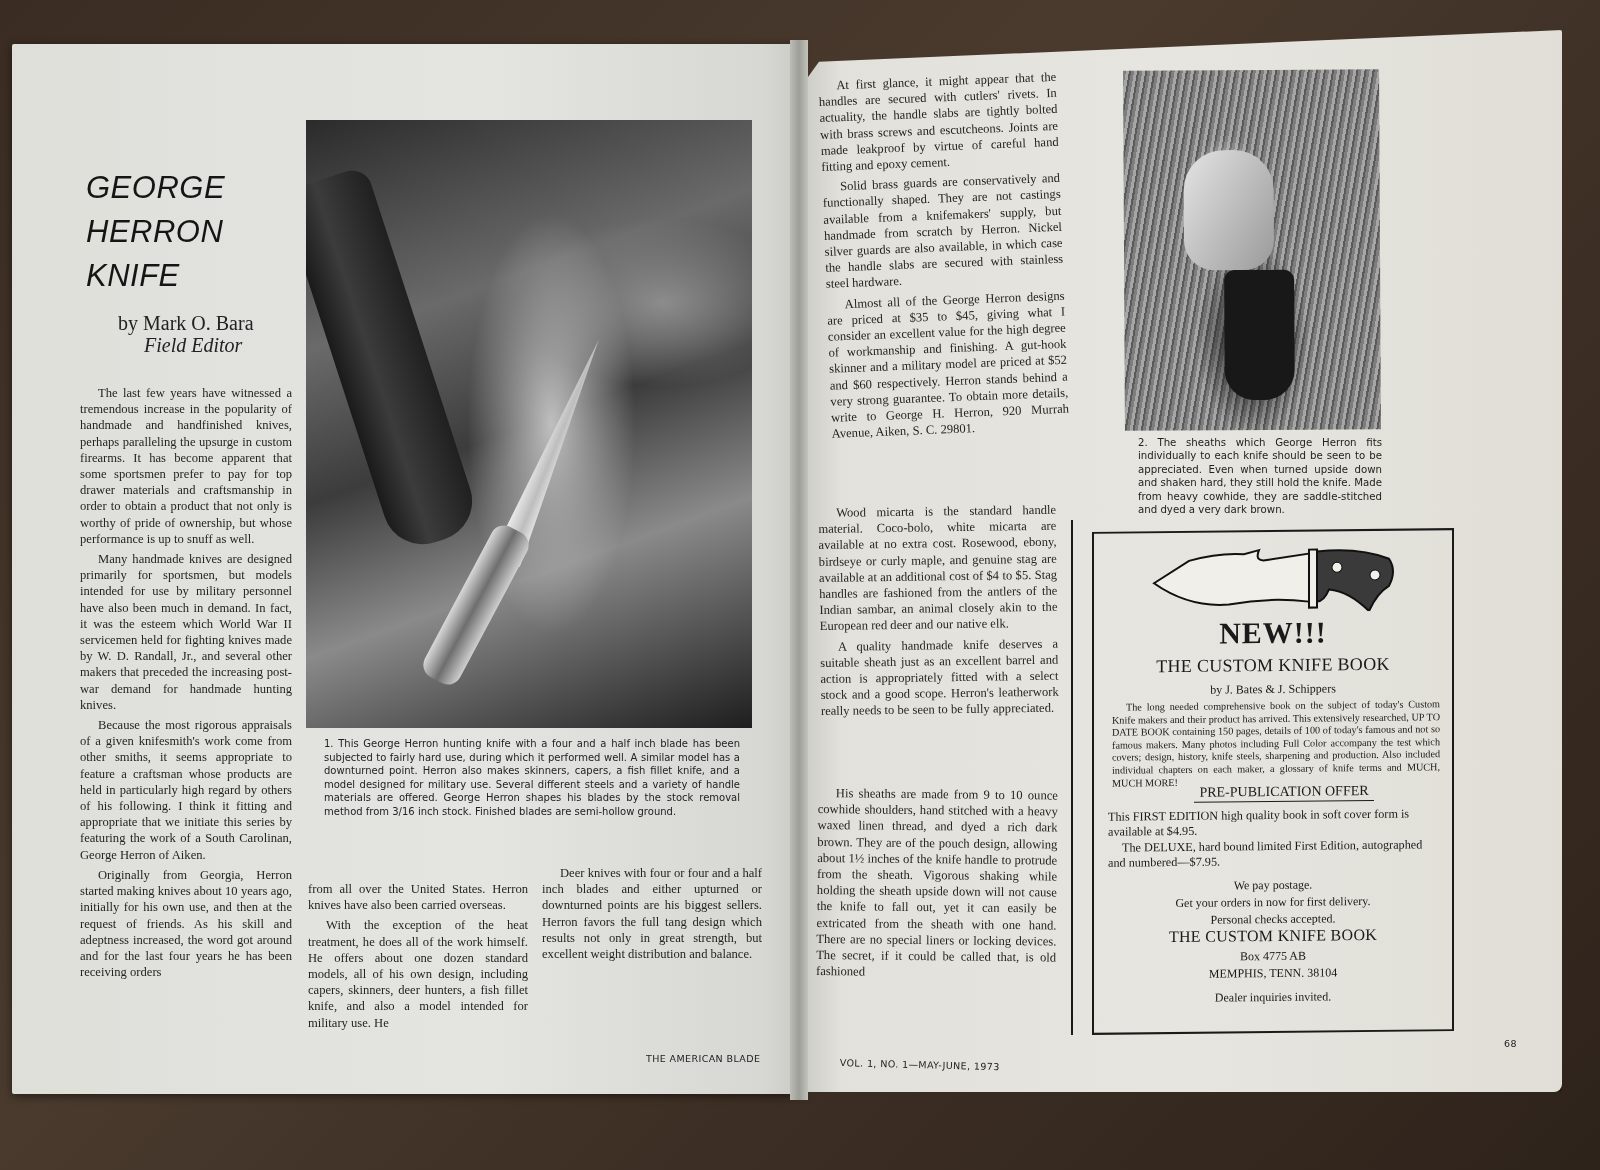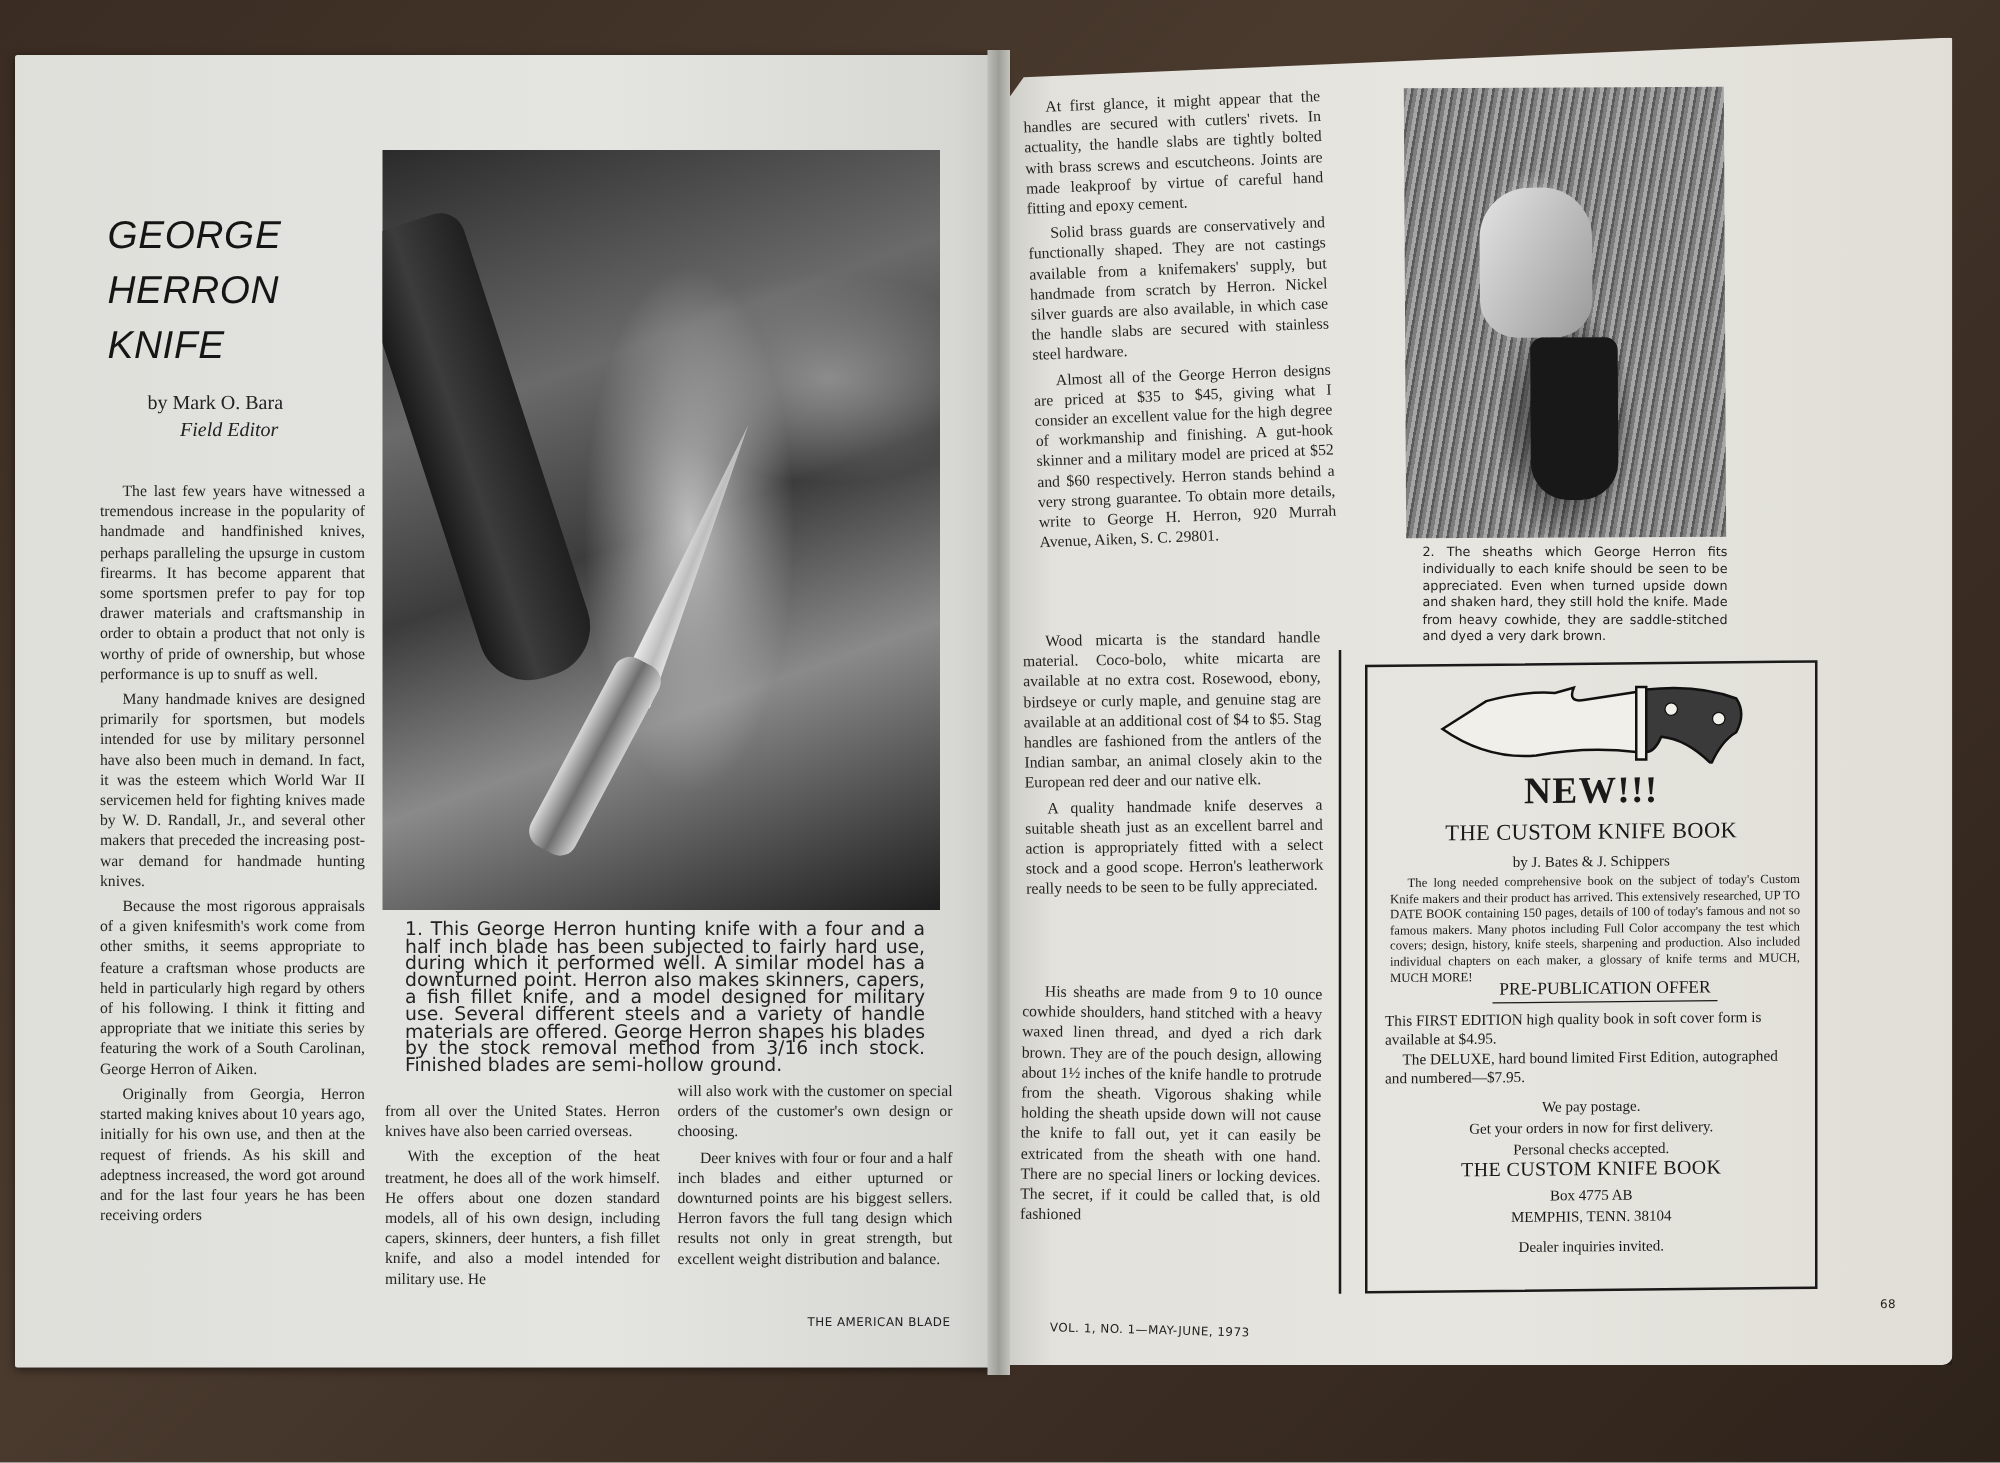--- a/index.html
+++ b/index.html
@@ -28,21 +28,21 @@
     position: absolute; left: 790px; top: 40px; width: 18px; height: 1060px;
     background: linear-gradient(90deg, #bdbdb7, #9e9e98 50%, #c3c3bd);
   }
   
   .title {
     position: absolute; left: 86px; top: 166px; width: 200px;
     font-family: "Liberation Sans", "DejaVu Sans", sans-serif;
     font-style: italic; font-weight: normal;
     font-size: 31px; line-height: 44px; letter-spacing: 0.5px; color: #151515;
   }
-  .byline { position: absolute; left: 118px; top: 312px; font-size: 16px; line-height: 22px; color: #222; }
+  .byline { position: absolute; left: 118px; top: 312px; font-size: 20px; line-height: 22px; color: #222; }
   .byline .role { font-style: italic; display: block; padding-left: 26px; }
   
   .col {
     position: absolute; font-size: 12.6px; line-height: 16.2px;
     text-align: justify; color: #262422;
   }
   .col p { text-indent: 18px; margin-bottom: 4px; }
   .col p.cont { text-indent: 0; }
   .col-l1 { left: 80px; top: 385px; width: 212px; }
   .col-l2 { left: 308px; top: 850px; width: 220px; margin-top: 31px; }
@@ -70,21 +70,21 @@
     clip-path: polygon(60% 0, 100% 100%, 0 100%);
     transform: rotate(22deg);
   }
   .photo1 .handle {
     position: absolute; left: 150px; top: 400px; width: 40px; height: 170px;
     background: linear-gradient(90deg, #d8d8d8, #6e6e6e 50%, #cfcfcf);
     border-radius: 14px; transform: rotate(28deg);
   }
   .caption {
     position: absolute; font-family: "DejaVu Sans", "Liberation Sans", sans-serif;
-    font-size: 15px; line-height: 13.6px; color: #222; text-align: justify;
+    font-size: 10px; line-height: 13.6px; color: #222; text-align: justify;
   }
   .cap1 { left: 324px; top: 737px; width: 416px; text-indent: 0; }
   .photo2 {
     position: absolute; left: 1124px; top: 70px; width: 256px; height: 360px;
     background:
       radial-gradient(ellipse 50px 80px at 40% 35%, #d6d6d6 0%, rgba(0,0,0,0) 75%),
       radial-gradient(ellipse 70px 120px at 50% 75%, #111 0%, rgba(0,0,0,0) 80%),
       repeating-linear-gradient(100deg, #7d7d7d 0 3px, #a6a6a6 3px 6px, #5a5a5a 6px 8px);
     transform: rotate(-0.3deg);
   }
@@ -155,21 +155,20 @@
     <div class="blade"></div>
     <div class="handle"></div>
   </div>
   <div class="caption cap1">1. This George Herron hunting knife with a four and a half inch blade has been subjected to fairly hard use, during which it performed well. A similar model has a downturned point. Herron also makes skinners, capers, a fish fillet knife, and a model designed for military use. Several different steels and a variety of handle materials are offered. George Herron shapes his blades by the stock removal method from 3/16 inch stock. Finished blades are semi-hollow ground.</div>
 
   <div class="col col-l2">
     <p class="cont">from all over the United States. Herron knives have also been carried overseas.</p>
     <p>With the exception of the heat treatment, he does all of the work himself. He offers about one dozen standard models, all of his own design, including capers, skinners, deer hunters, a fish fillet knife, and also a model intended for military use. He</p>
   </div>
   <div class="col col-l3">
-    <p class="cont">will also work with the customer on special orders of the customer's own design or choosing.</p>
     <p>Deer knives with four or four and a half inch blades and either upturned or downturned points are his biggest sellers. Herron favors the full tang design which results not only in great strength, but excellent weight distribution and balance.</p>
   </div>
 
   <div class="col col-r1">
     <p>At first glance, it might appear that the handles are secured with cutlers' rivets. In actuality, the handle slabs are tightly bolted with brass screws and escutcheons. Joints are made leakproof by virtue of careful hand fitting and epoxy cement.</p>
     <p>Solid brass guards are conservatively and functionally shaped. They are not castings available from a knifemakers' supply, but handmade from scratch by Herron. Nickel silver guards are also available, in which case the handle slabs are secured with stainless steel hardware.</p>
     <p>Almost all of the George Herron designs are priced at $35 to $45, giving what I consider an excellent value for the high degree of workmanship and finishing. A gut-hook skinner and a military model are priced at $52 and $60 respectively. Herron stands behind a very strong guarantee. To obtain more details, write to George H. Herron, 920 Murrah Avenue, Aiken, S. C. 29801.</p>
   </div>
   <div class="col col-r2">
     <p>Wood micarta is the standard handle material. Coco-bolo, white micarta are available at no extra cost. Rosewood, ebony, birdseye or curly maple, and genuine stag are available at an additional cost of $4 to $5. Stag handles are fashioned from the antlers of the Indian sambar, an animal closely akin to the European red deer and our native elk.</p>

